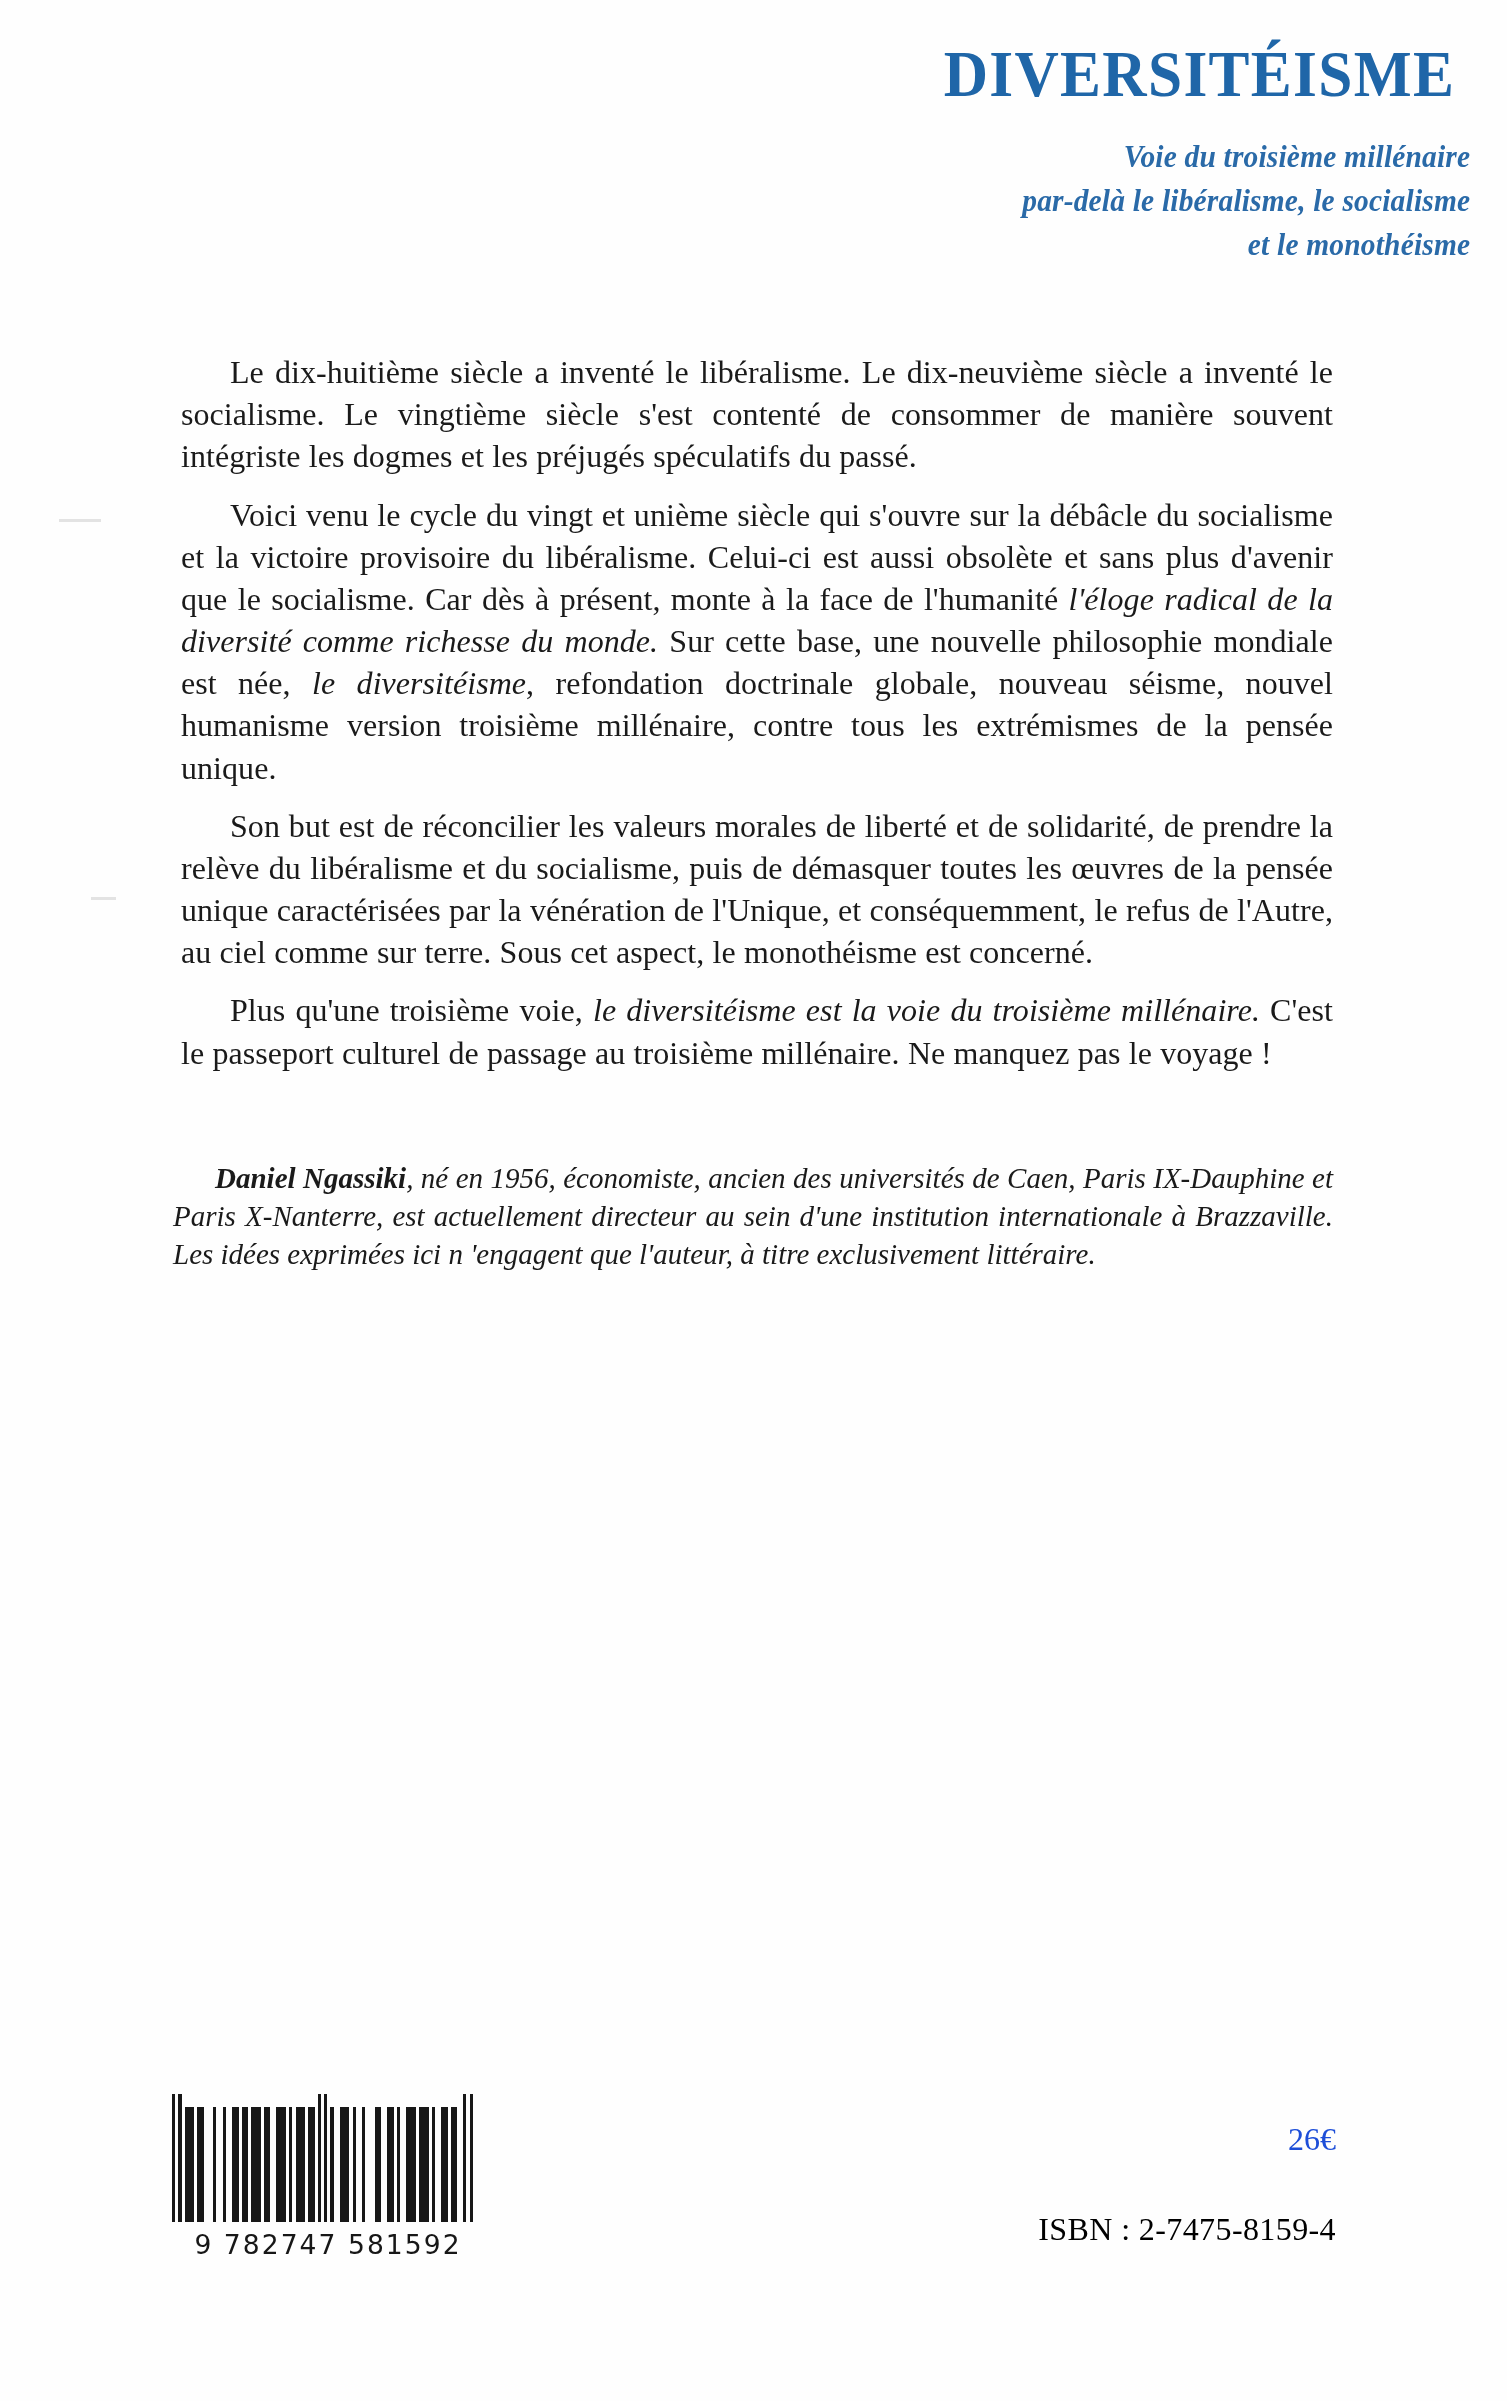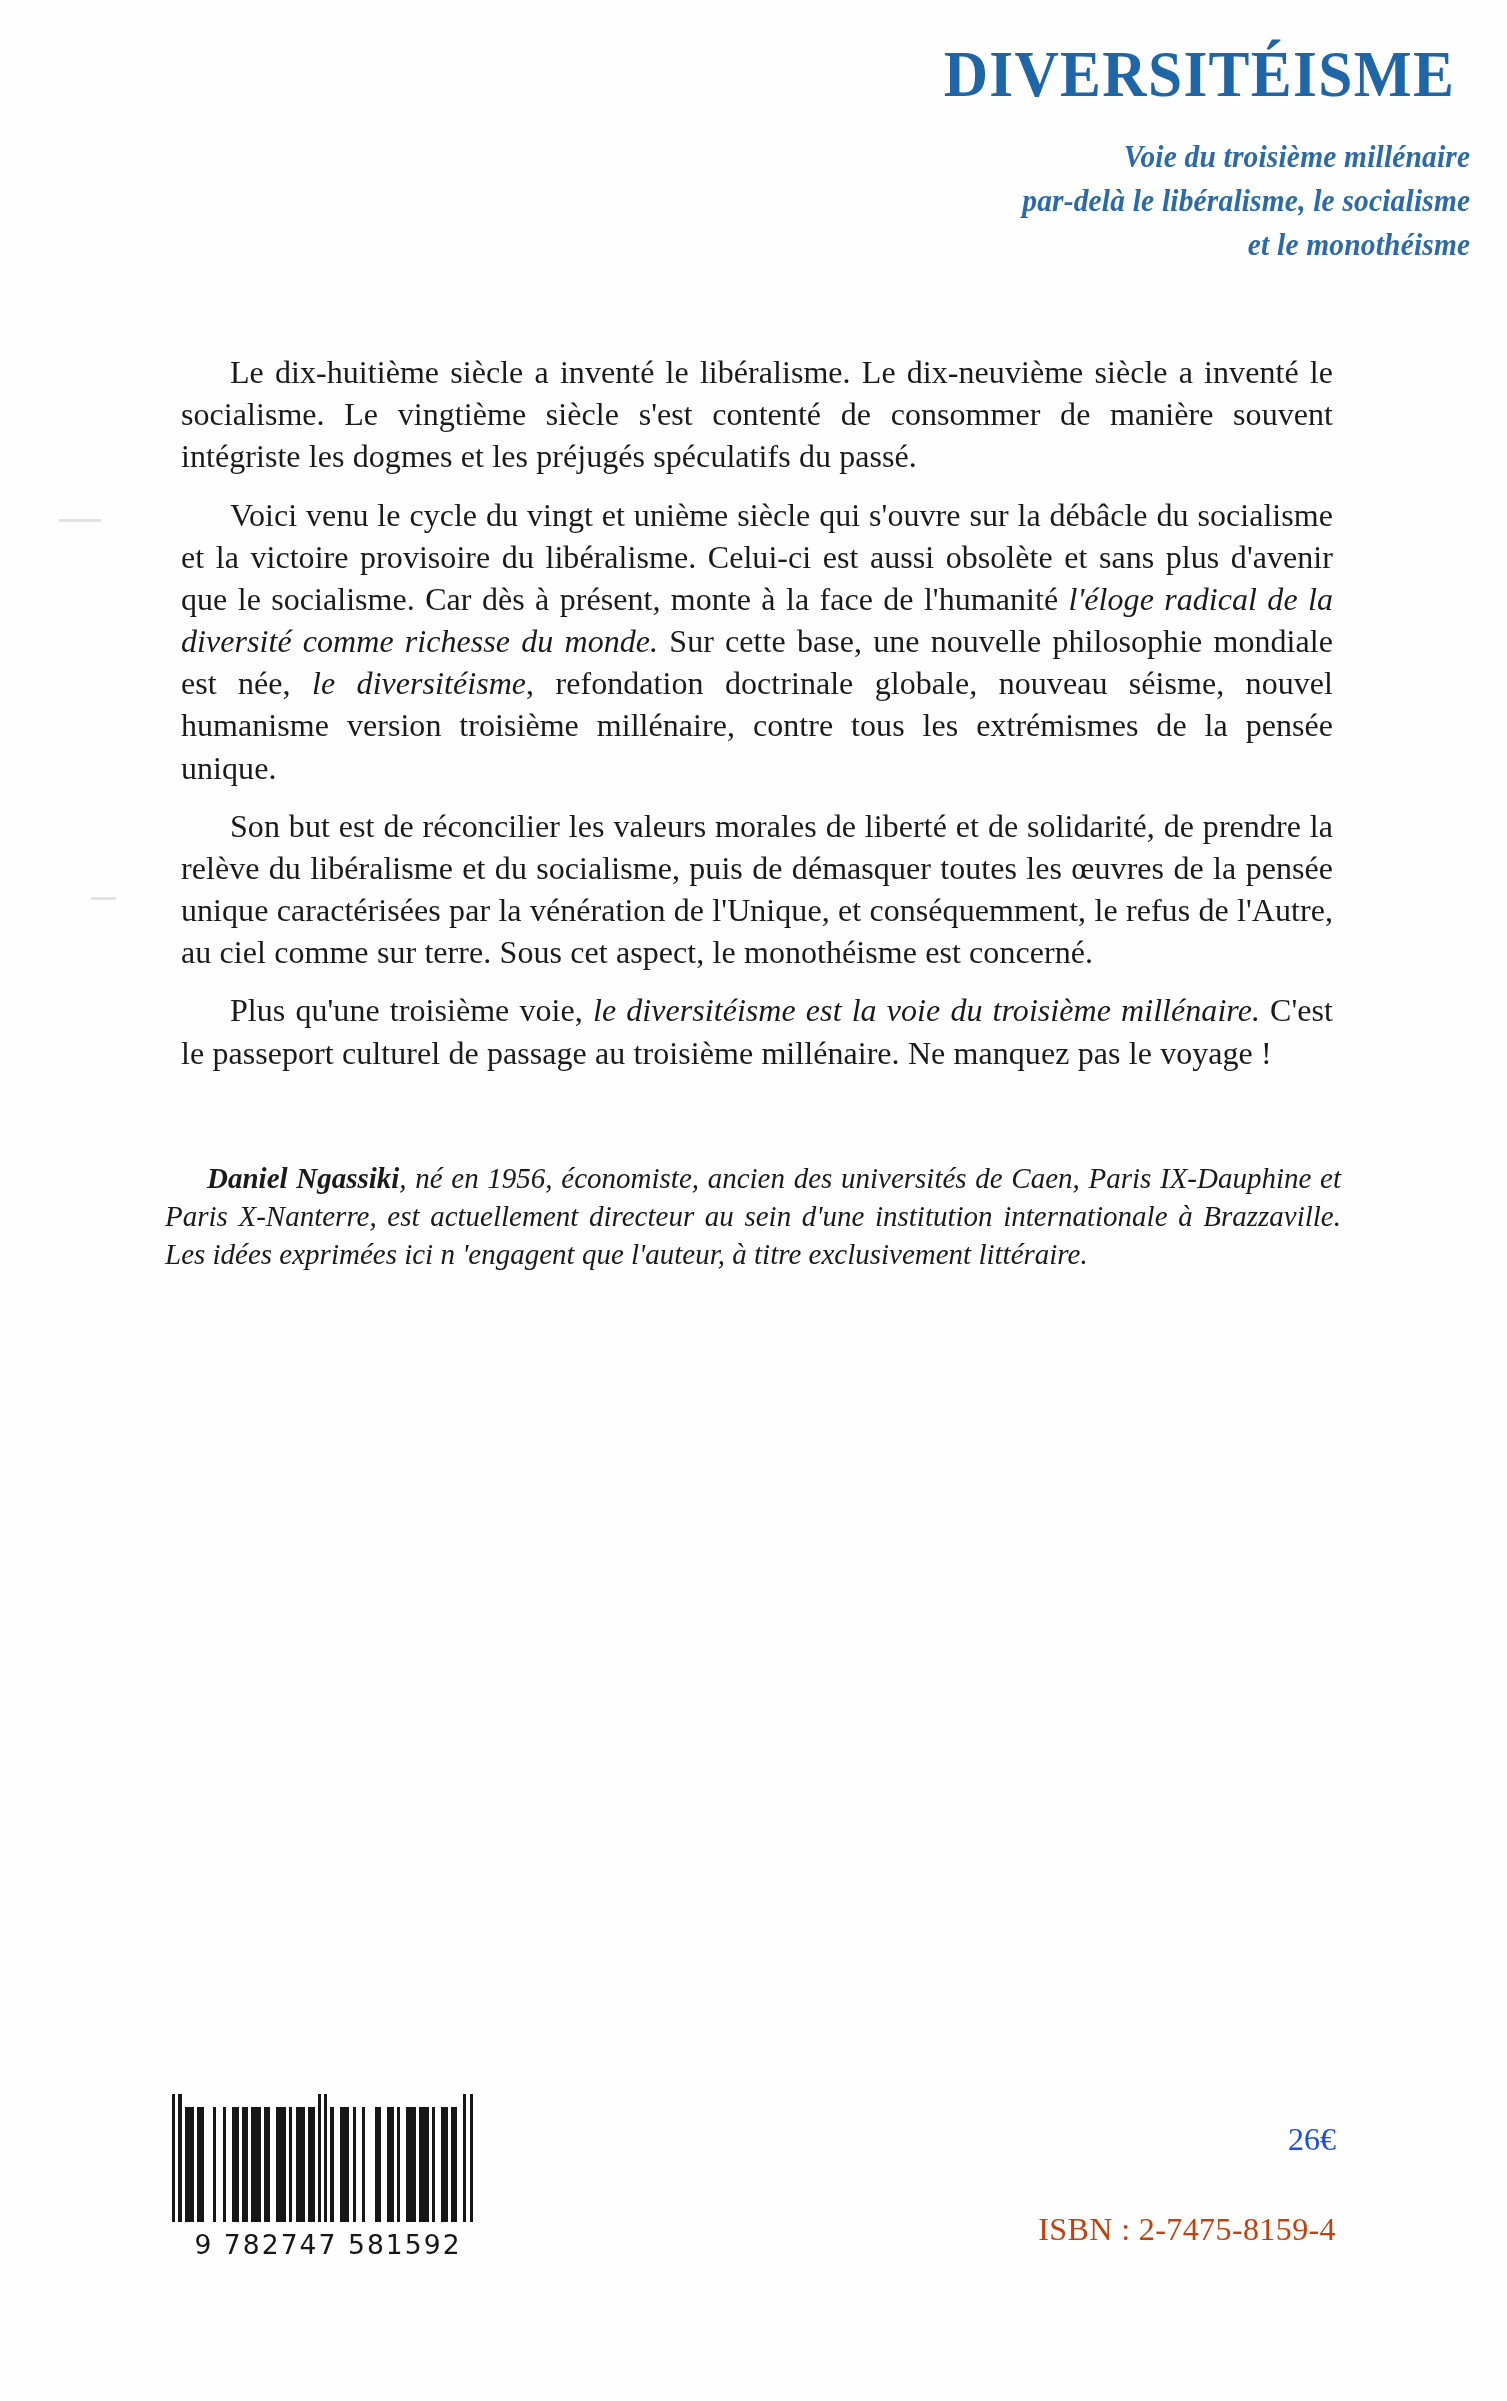--- a/index.html
+++ b/index.html
@@ -72,21 +72,21 @@
     word-spacing: 0.2px;
     hyphens: manual;
   }
 
   .blurb p em {
     font-style: italic;
   }
 
   
   .author-note {
-    margin: 0;
+    margin: 8px;
     padding: 70px 167px 0 165px;
   }
   .author-note p {
     margin: 0;
     text-align: justify;
     text-indent: 42px;
     font-style: italic;
     font-size: 29px;
     line-height: 1.31;
   }
@@ -144,21 +144,21 @@
     font-size: 32px;
     color: #1d4ed8;
     white-space: nowrap;
   }
 
   .isbn {
     position: absolute;
     right: 172px;
     bottom: 154px;
     font-size: 32px;
-    color: #c2410c;
+    color: #000000;
     white-space: nowrap;
     letter-spacing: 0.4px;
   }
 
   
   .scan-mark {
     position: absolute;
     background: #d9d9d9;
     opacity: .75;
   }

